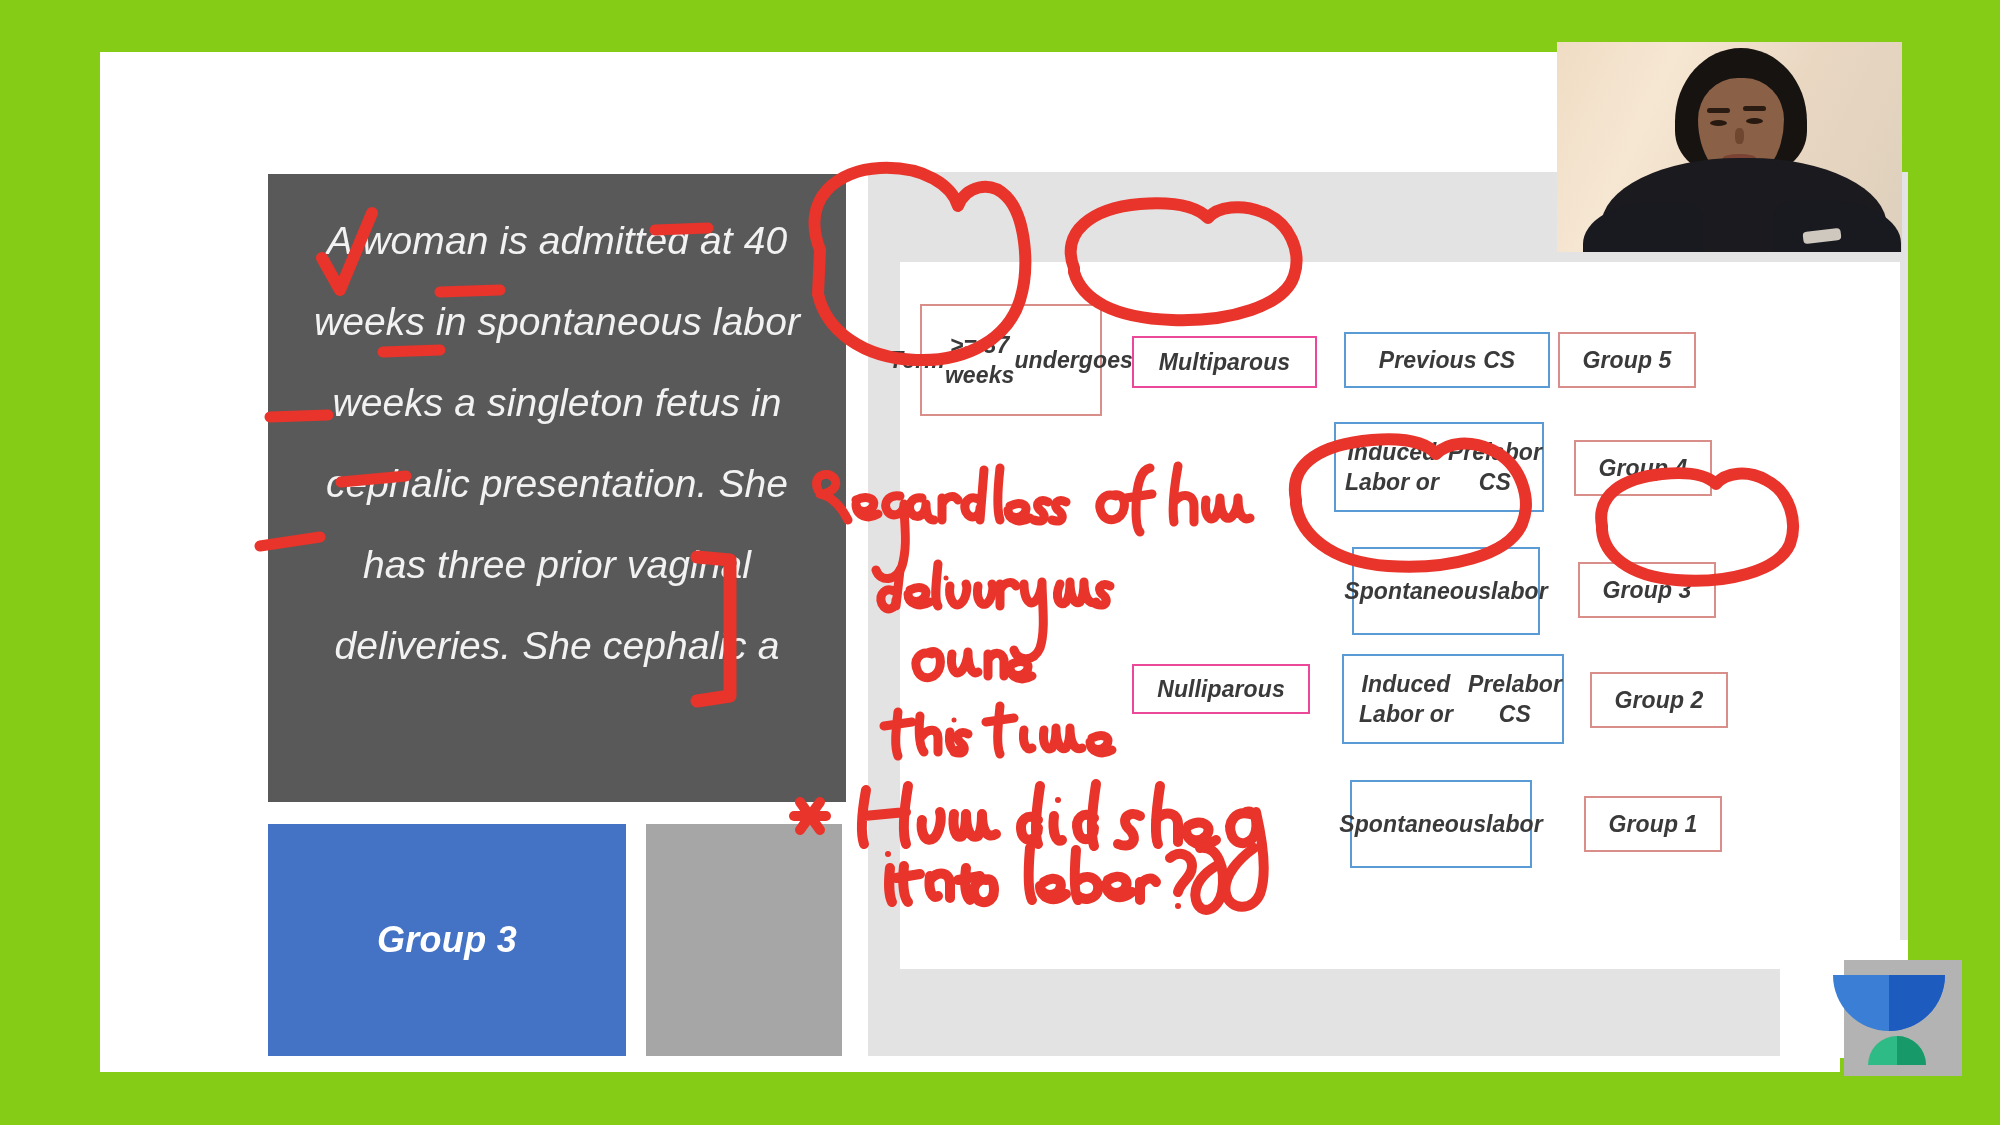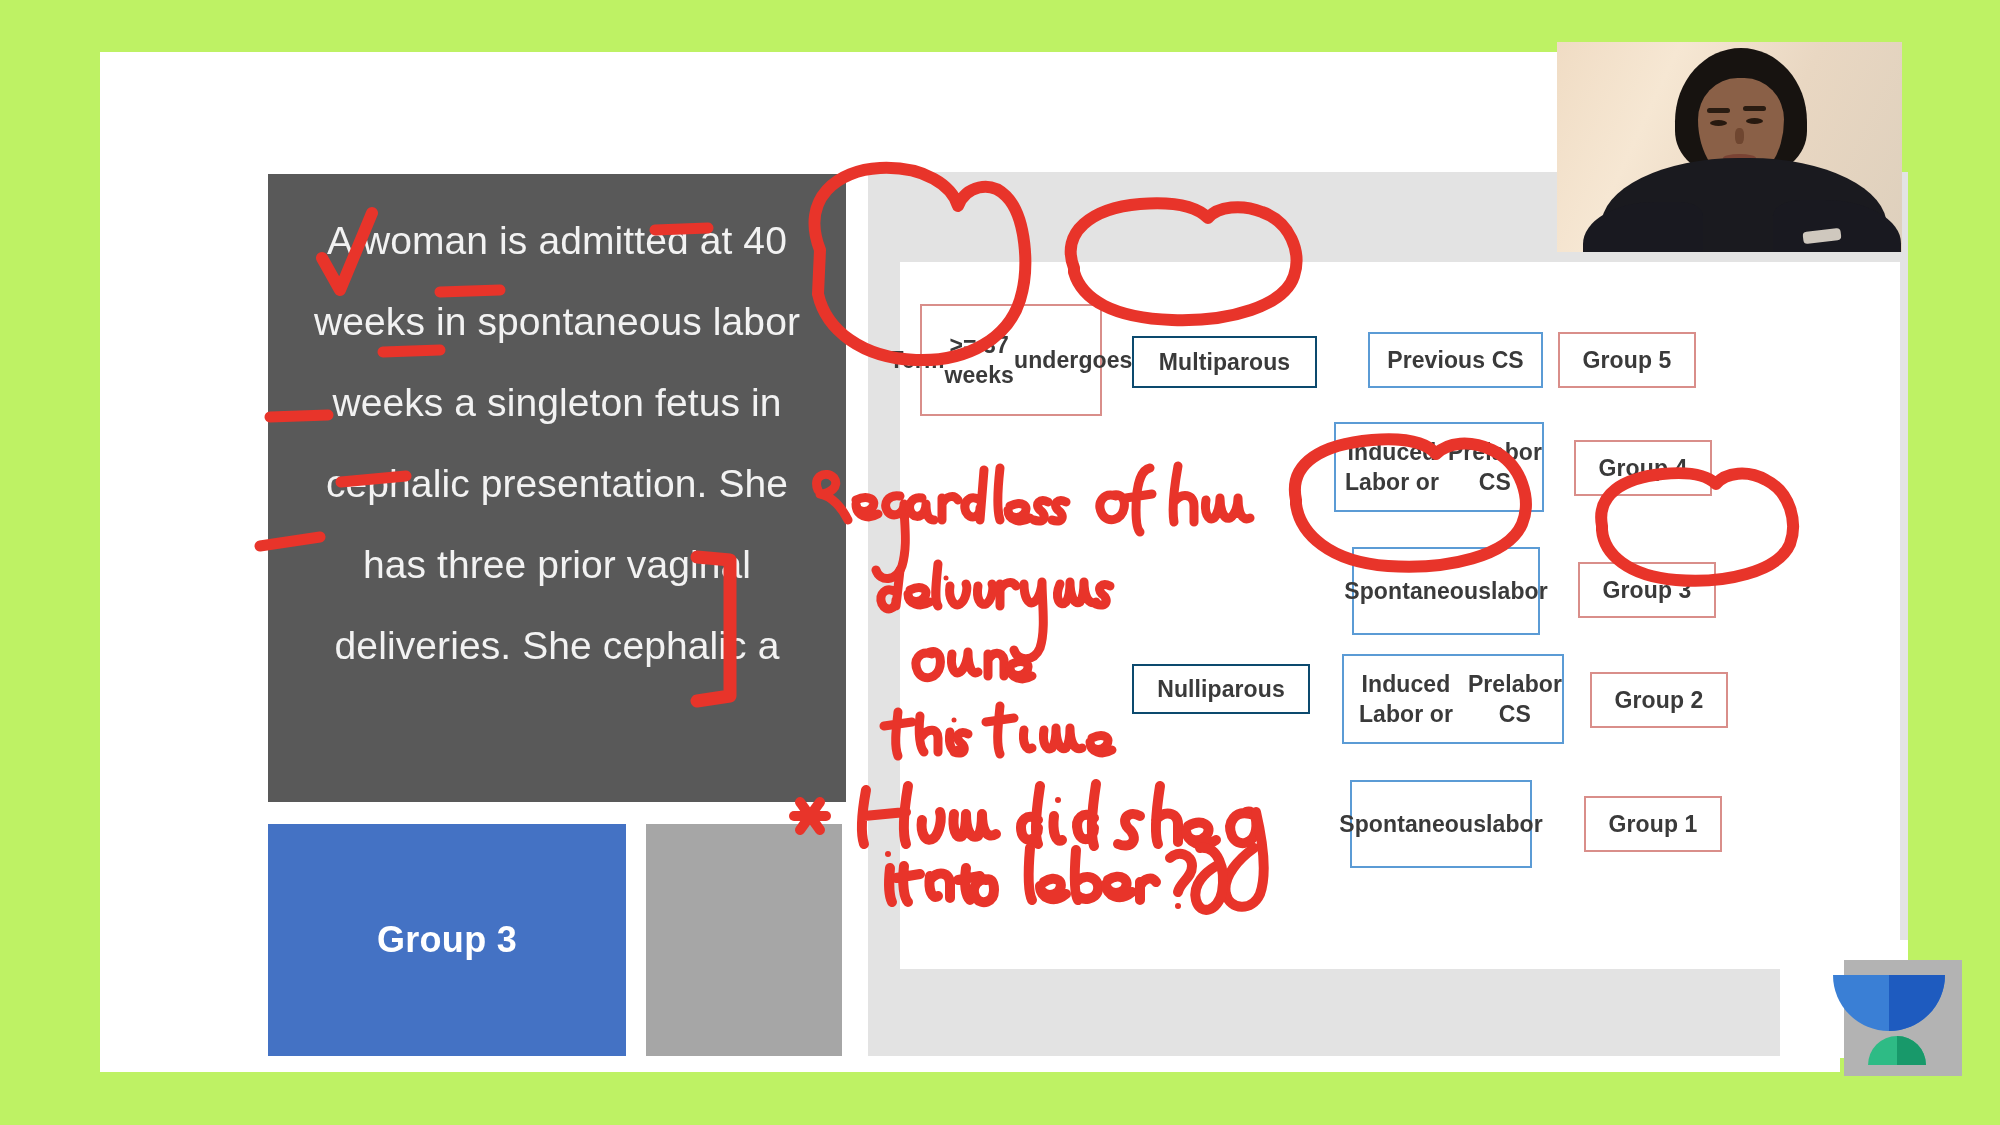--- a/index.html
+++ b/index.html
@@ -1,17 +1,17 @@
 <!DOCTYPE html>
 <html><head>
 <meta charset="utf-8">
 <style>
   html,body{margin:0;padding:0;background:#000;}
   body{width:2000px;height:1125px;overflow:hidden;font-family:"Liberation Sans",sans-serif;}
-  #stage{position:relative;width:2000px;height:1125px;background:#bef264;}
+  #stage{position:relative;width:2000px;height:1125px;background:#84cc16;font-style:italic;}
 
   
   .slide{position:absolute;left:100px;top:52px;width:1740px;height:1020px;background:#fff;}
 
   
   .vignette{position:absolute;left:168px;top:122px;width:578px;height:628px;background:#595959;}
   .vignette-text{
     position:absolute;left:18px;top:26px;width:542px;
     color:#f2f2f2;font-size:39px;line-height:81px;text-align:center;
     font-family:"Liberation Sans",sans-serif;letter-spacing:.1px;
@@ -26,21 +26,21 @@
   
   .rpanel{position:absolute;left:768px;top:120px;width:1040px;height:884px;background:#e3e3e3;}
   .rpanel-inner{position:absolute;left:32px;top:90px;width:1000px;height:707px;background:#fff;}
   .chart{position:absolute;left:0;top:0;width:1000px;height:707px;}
 
   .nodebox{position:absolute;box-sizing:border-box;background:#fff;display:flex;
     align-items:center;justify-content:center;text-align:center;
     color:#3a3a3a;font-size:23px;font-weight:bold;line-height:30px;letter-spacing:.1px;}
   .b-red{border:2px solid #d98e8a;}
   .b-blue{border:2px solid #5b9bd5;}
-  .b-green{border:2px solid #0c4a6e;}
+  .b-green{border:2px solid #ec4899;}
 
   
   .ink{position:absolute;left:0;top:0;width:2000px;height:1125px;pointer-events:none;}
 
   
   .cam{position:absolute;left:1557px;top:42px;width:345px;height:210px;overflow:hidden;
     background:linear-gradient(115deg,#f0dcc4 0%,#f6e7d3 28%,#e9d7c2 60%,#ded0bd 100%);}
   .cam-hair{position:absolute;left:118px;top:6px;width:132px;height:128px;background:#171310;
     border-radius:54% 54% 42% 42%/62% 62% 38% 38%;}
   .cam-face{position:absolute;left:141px;top:36px;width:86px;height:104px;background:#8a6047;
@@ -97,21 +97,21 @@
           <div class="nodebox b-red" style="left:20px;top:42px;width:182px;height:112px;">
               <span style="display:block">Term</span>
               <span style="display:block">&gt;= 37 weeks</span>
               <span style="display:block">undergoes</span>
             </div>
 
           <div class="nodebox b-green" style="left:232px;top:74px;width:185px;height:52px;">
               <span style="display:block">Multiparous</span>
             </div>
 
-          <div class="nodebox b-blue" style="left:468px;top:70px;width:175px;height:56px;">
+          <div class="nodebox b-blue" style="left:444px;top:70px;width:206px;height:56px;">
               <span style="display:block">Previous CS</span>
             </div>
 
           <div class="nodebox b-red" style="left:658px;top:70px;width:138px;height:56px;">
               <span style="display:block">Group 5</span>
             </div>
 
           <div class="nodebox b-blue" style="left:434px;top:160px;width:210px;height:90px;">
               <span style="display:block">Induced Labor or</span>
               <span style="display:block">Prelabor CS</span>

